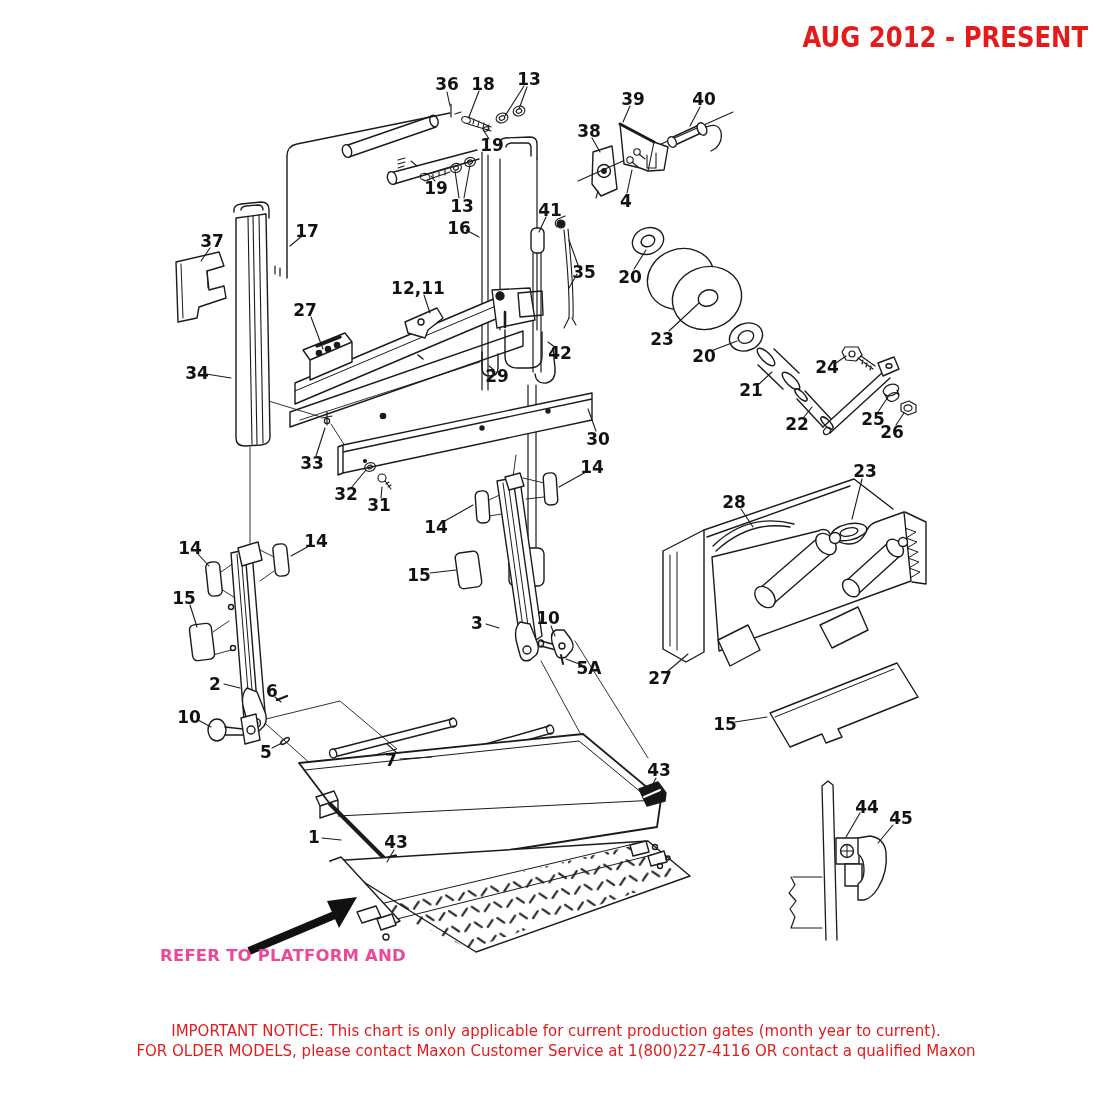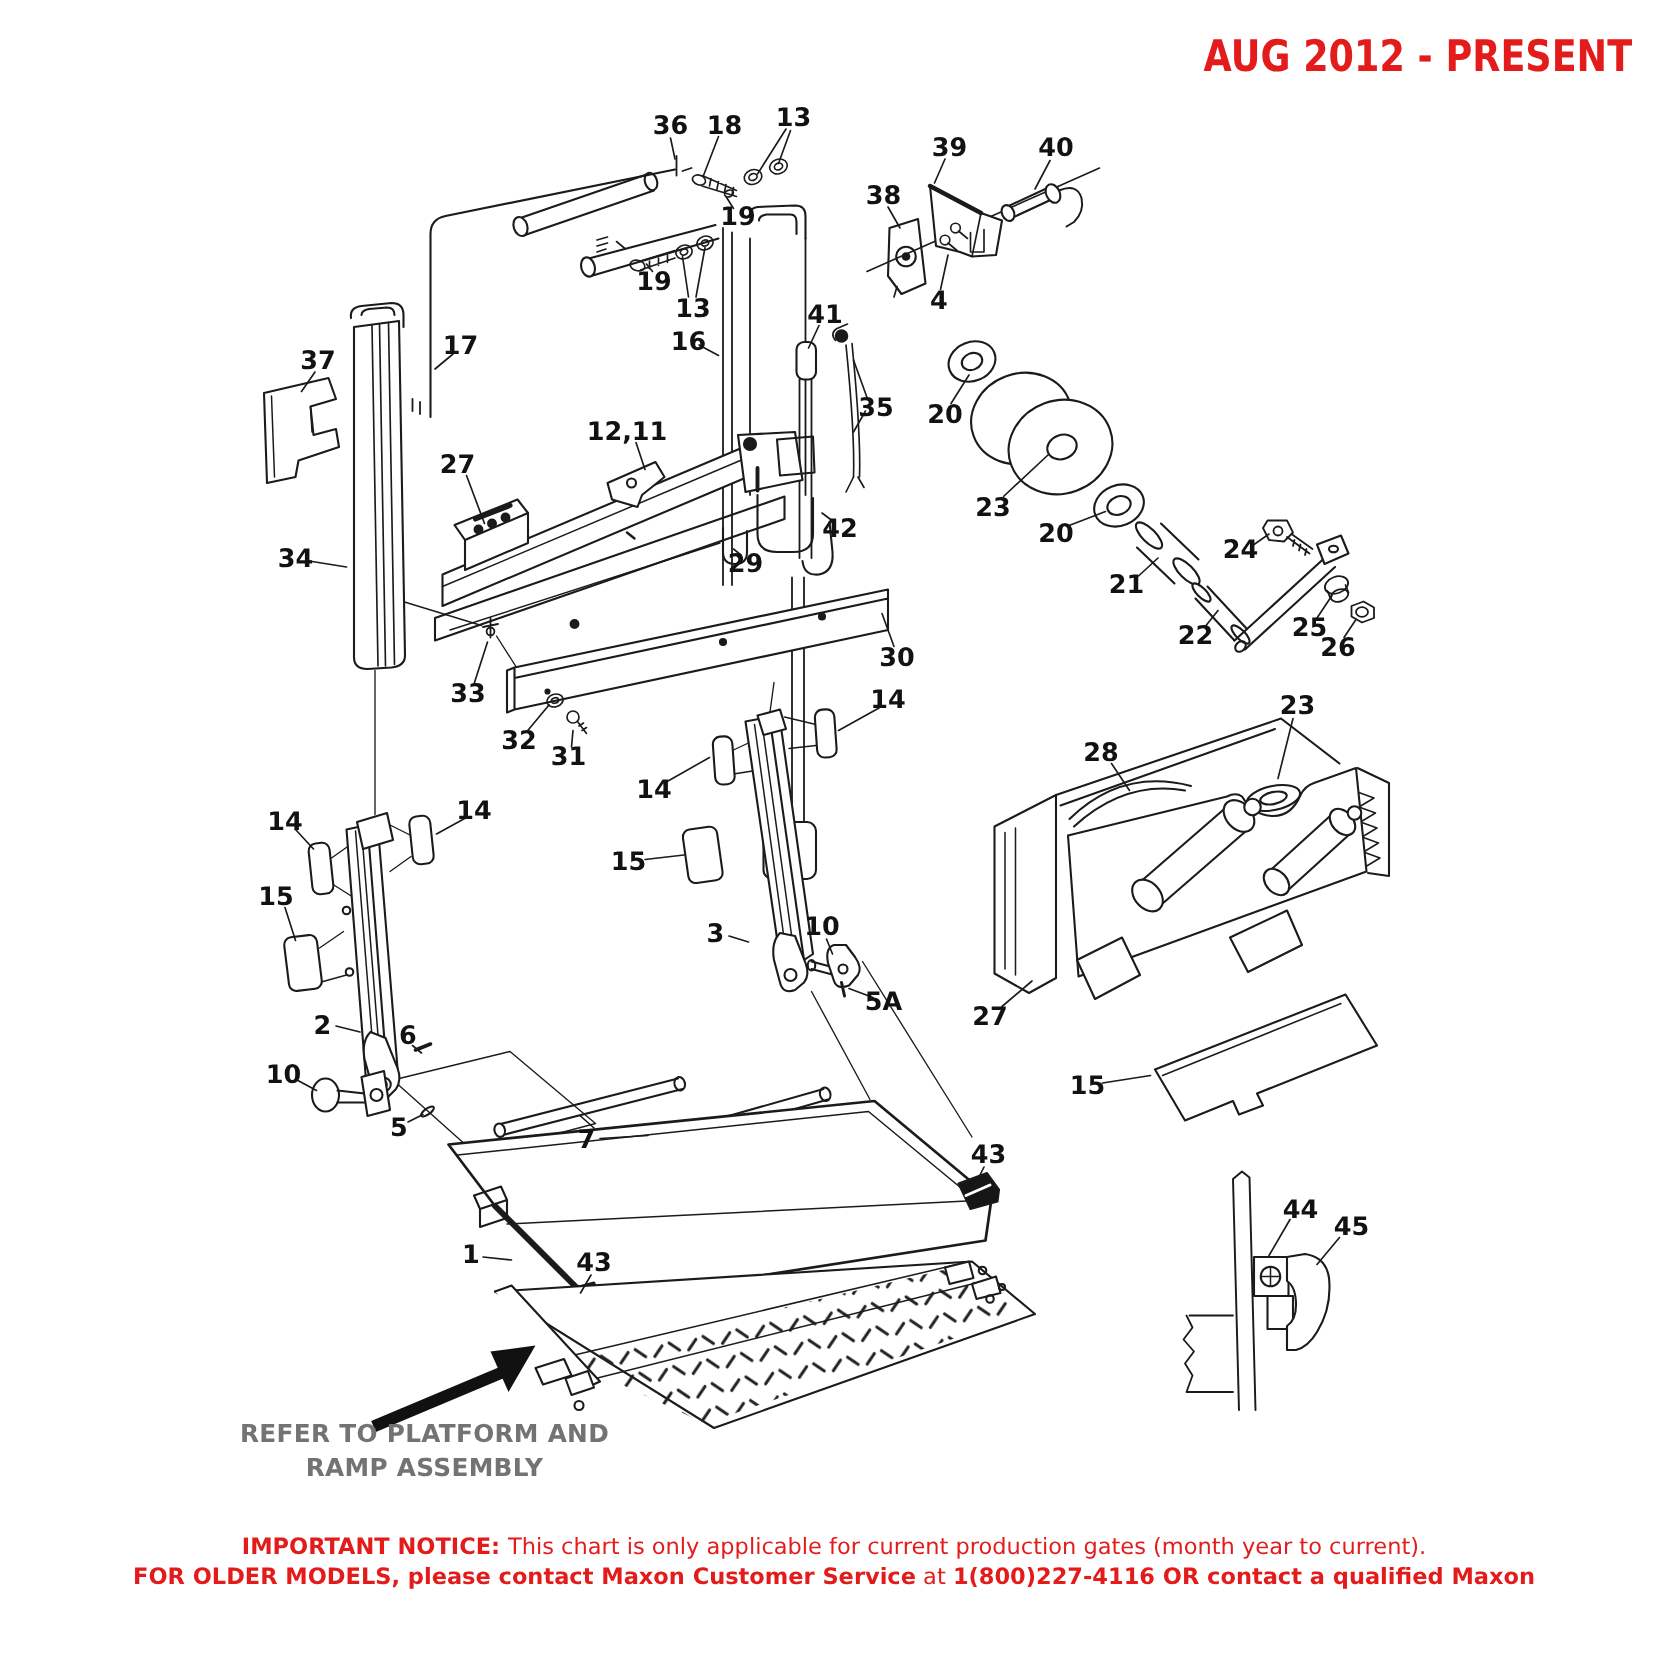--- a/index.html
+++ b/index.html
@@ -4,24 +4,24 @@
 <style>
   html,body{margin:0;padding:0;background:#fff;}
   .stage{position:relative;width:1112px;height:1111px;background:#ffffff;overflow:hidden;
          font-family:"DejaVu Sans","Liberation Sans",sans-serif;color:#111;}
   .hdr{position:absolute;top:20px;right:24px;font-size:29px;font-weight:bold;
        color:var(--accent-red,#e31b1b);white-space:nowrap;transform:scaleX(.84);transform-origin:100% 50%;
        letter-spacing:0px;}
   svg.diagram{position:absolute;left:0;top:0;}
   .callout{font:bold 17px "DejaVu Sans",sans-serif;fill:#121212;text-anchor:middle;dominant-baseline:central;}
   .caption{position:absolute;left:158px;top:944px;width:250px;text-align:center;
-           font-size:16.5px;font-weight:bold;line-height:23px;color:#737373;letter-spacing:.2px;}
+           font-size:16.5px;font-weight:bold;line-height:23px;color:#ec4899;letter-spacing:.2px;}
   .notice{position:absolute;left:0;right:0;top:1022px;text-align:center;
           color:var(--accent-red,#e31b1b);font-size:15px;line-height:19.5px;}
-  .notice .b{font-weight:bold;margin-top:36px;}
+  .notice .b{font-weight:normal;margin-top:36px;}
 </style>
 </head>
 <body>
 
 <div class="stage">
 
   <div class="hdr">AUG 2012 - PRESENT</div>
 
   <svg class="diagram" width="1112" height="1112" viewBox="0 0 1112 1112" stroke="#1b1b1b" stroke-width="1.4" fill="none" stroke-linecap="round" stroke-linejoin="round">
 
@@ -430,21 +430,20 @@
 
   <svg class="diagram" width="1112" height="1112" viewBox="0 0 1112 1112">
     <g>
       <path d="M249,951 L337,914" stroke="#111" stroke-width="8"></path>
       <path d="M357,897 L327,901 L339,928 Z" fill="#111"></path>
     </g>
   </svg>
 
   <div class="caption">
     <div>REFER TO PLATFORM AND</div>
-    <div>RAMP ASSEMBLY</div>
   </div>
 
   <div class="notice" id="notice-lines">
       <div><span class="b">IMPORTANT NOTICE: </span><span>This chart is only applicable for current production gates (month year to current).</span></div>
       <div><span class="b">FOR OLDER MODELS, please contact Maxon Customer Service</span><span> at </span><span class="b">1(800)227-4116 OR contact a qualified Maxon</span></div>
     </div>
 
 </div>
 
 </body></html>

